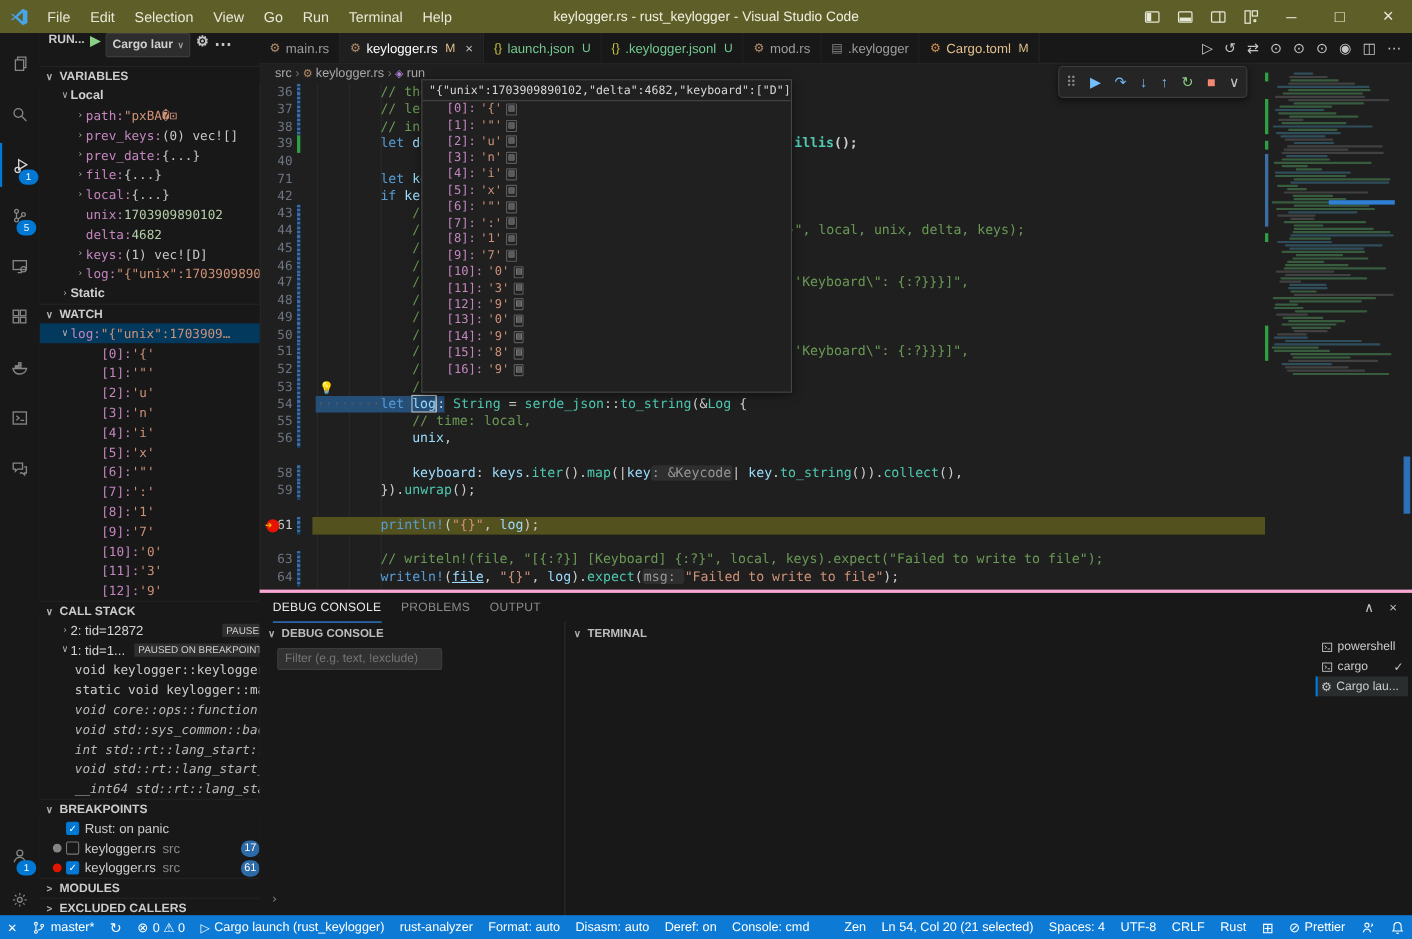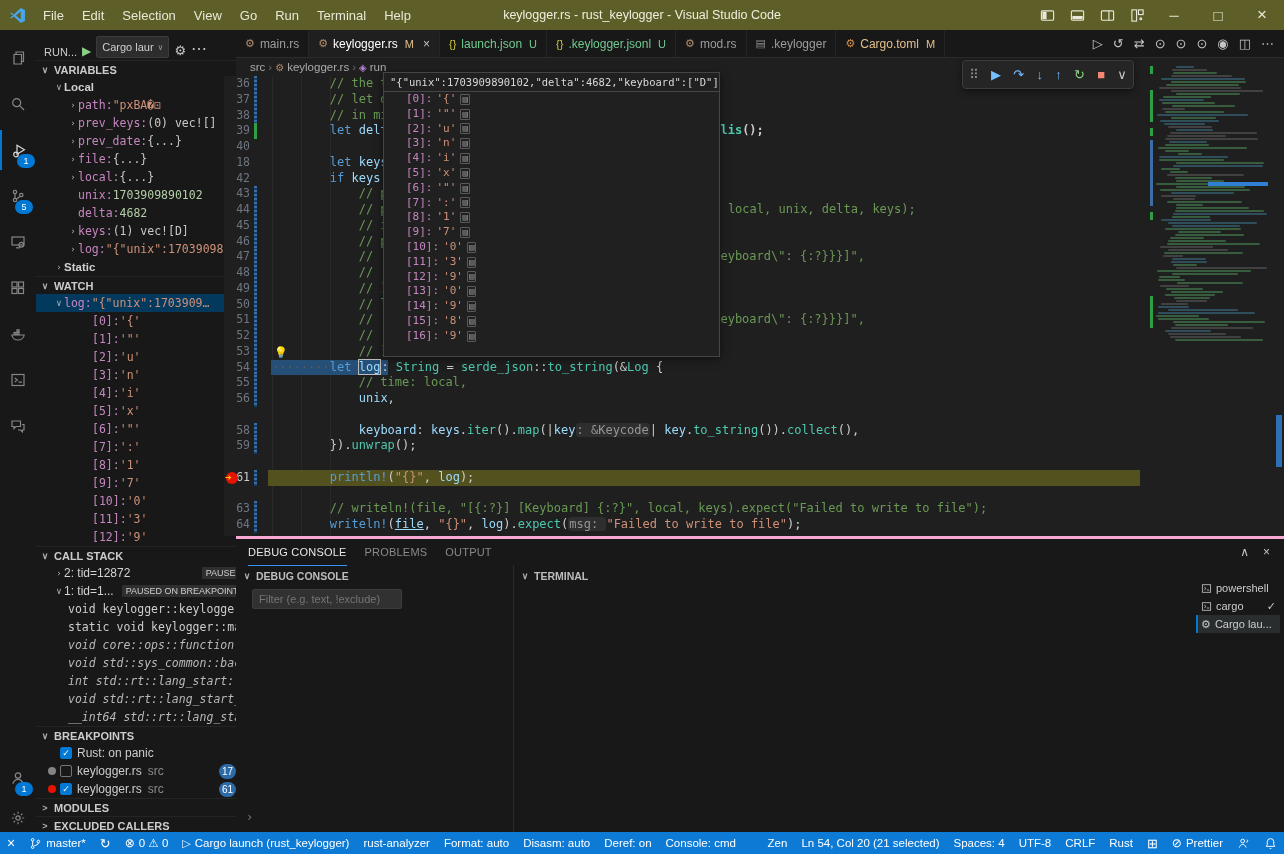--- a/index.html
+++ b/index.html
@@ -14,21 +14,21 @@
   #win-controls{position:absolute;right:0;top:0;height:30px;display:flex;align-items:center;}
   .wc{width:44px;height:30px;display:flex;align-items:center;justify-content:center;color:#e8e8d8;font-size:13px;}
   .layout-ic{width:30px;height:30px;display:flex;align-items:center;justify-content:center;color:#e8e8d8;}
   
   #activitybar{left:0;top:30px;width:36px;height:802px;background:#181818;border-right:1px solid #2b2b2b;}
   .act-item{position:absolute;left:0;width:36px;height:40px;display:flex;align-items:center;justify-content:center;color:#868686;}
   .act-item.active{color:#d7d7d7;border-left:2px solid #0078d4;}
   .act-badge{position:absolute;right:3px;bottom:2px;min-width:14px;height:14px;border-radius:8px;background:#0078d4;color:#fff;font-size:9px;display:flex;align-items:center;justify-content:center;padding:0 2px;}
   
   #sidebar{left:36px;top:30px;width:200px;height:802px;background:#181818;border-right:1px solid #2b2b2b;overflow:hidden;}
-  #sidebar-header{position:absolute;left:0;top:0;width:200px;height:28px;display:flex;align-items:flex-end;gap:5px;padding-left:8px;box-sizing:border-box;color:#bdbdbd;}
+  #sidebar-header{position:absolute;left:0;top:0;width:200px;height:28px;display:flex;align-items:flex-start;gap:5px;padding-left:8px;box-sizing:border-box;color:#bdbdbd;font-weight:bold;}
   #run-label{font-size:11px;color:#cccccc;}
   .dd{background:#2d2d2d;border:1px solid #3c3c3c;border-radius:2px;color:#cfcfcf;font-size:11px;padding:1px 5px;display:flex;align-items:center;gap:4px;height:18px;}
   .sec-h{position:absolute;left:0;width:200px;height:18px;display:flex;align-items:center;gap:4px;padding-left:4px;box-sizing:border-box;font-size:11px;font-weight:bold;color:#cccccc;border-top:1px solid #242424;background:#181818;}
   .chev{color:#b0b0b0;font-size:9px;width:10px;display:inline-block;text-align:center;}
   .trow{position:absolute;left:0;width:200px;height:18px;display:flex;align-items:center;font-family:"DejaVu Sans Mono",monospace;font-size:11.5px;color:#cccccc;white-space:nowrap;overflow:hidden;}
   .trow .nm{color:#c586c0;}
   .trow .str{color:#ce9178;}
   .trow .num{color:#b5cea8;}
   .trow .pln{color:#c8c8c8;}
   .trow.selrow{background:#04395e;}
@@ -43,21 +43,21 @@
   .tab{display:flex;align-items:center;gap:5px;padding:0 9px;font-size:12px;color:#9d9d9d;background:#181818;border-right:1px solid #252526;white-space:nowrap;}
   .tab.active{background:#1f1f1f;color:#ffffff;}
   .tab .mark{font-size:11px;margin-left:2px;}
   .mark.mod,.lab.mod{color:#e2c08d;}
   .mark.unt,.lab.unt{color:#73c991;}
   .tab .close{margin-left:4px;color:#c5c5c5;font-size:12px;}
   #editor-actions{margin-left:auto;display:flex;align-items:center;gap:10px;padding-right:10px;color:#c5c5c5;font-size:13px;}
   
   #breadcrumb{left:236px;top:58px;width:914px;height:18px;background:#1f1f1f;display:flex;align-items:center;font-size:11.5px;color:#a9a9a9;padding-left:14px;box-sizing:border-box;gap:3px;}
   
-  #code{left:224px;top:76px;width:916px;height:460px;background:#1f1f1f;overflow:hidden;}
+  #code{left:240px;top:76px;width:916px;height:460px;background:#1f1f1f;overflow:hidden;}
   .guide{position:absolute;top:0;bottom:0;width:1px;background:#2a2a2a;}
   .cline{position:absolute;left:0;width:916px;height:15.75px;font-family:"DejaVu Sans Mono",monospace;font-size:12px;line-height:15.75px;white-space:pre;}
   .cline .num{position:absolute;left:0;width:26px;text-align:right;color:#6e7681;font-size:11.5px;}
   .cline.cur .num{color:#cccccc;}
   .gutbar{position:absolute;left:30px;top:0;bottom:0;width:3px;}
   .gut-add{background:#2ea043;}
   .gut-mod{background:repeating-linear-gradient(180deg,#3a6ea5 0 2px,#16416b 2px 4px);}
   .curline{position:absolute;left:44px;right:0;top:0;bottom:0;background:#53511e;}
   .selrect{position:absolute;left:47px;width:117px;top:0;bottom:0;background:#264f78;}
   .seg{position:absolute;top:0;}
@@ -539,21 +539,21 @@
 
   <div class="abs" id="code">
       <div class="guide" style="left: 48px;"></div>
       <div class="guide" style="left: 77px;"></div>
       <div class="guide" style="left: 106px;"></div>
       <div class="cline" style="top: 0px;"><span class="num">36</span><div class="gutbar gut-mod"></div><span class="seg" style="left: 48px;"><span class="cmt">        // the t</span></span></div>
       <div class="cline" style="top: 15.75px;"><span class="num">37</span><div class="gutbar gut-mod"></div><span class="seg" style="left: 48px;"><span class="cmt">        // let d</span></span></div>
       <div class="cline" style="top: 31.5px;"><span class="num">38</span><div class="gutbar gut-mod"></div><span class="seg" style="left: 48px;"><span class="cmt">        // in mi</span></span></div>
       <div class="cline" style="top: 47.25px;"><span class="num">39</span><div class="gutbar gut-add"></div><span class="seg" style="left: 48px;"><span class="pln">        </span><span class="kw">let </span><span class="var">delt</span></span><span class="seg" style="left: 482px; font-weight: bold;"><span class="fn">illis</span><span class="pln">();</span></span></div>
       <div class="cline" style="top: 63px;"><span class="num">40</span><span class="seg" style="left: 48px;"></span></div>
-      <div class="cline" style="top: 78.75px;"><span class="num">18</span><span class="seg" style="left: 48px;"><span class="pln">        </span><span class="kw">let </span><span class="var">keys</span></span></div>
+      <div class="cline" style="top: 78.75px;"><span class="num">71</span><span class="seg" style="left: 48px;"><span class="pln">        </span><span class="kw">let </span><span class="var">keys</span></span></div>
       <div class="cline" style="top: 94.5px;"><span class="num">42</span><span class="seg" style="left: 48px;"><span class="pln">        </span><span class="kw">if </span><span class="var">keys</span></span></div>
       <div class="cline" style="top: 110.25px;"><span class="num">43</span><div class="gutbar gut-mod"></div><span class="seg" style="left: 48px;"><span class="cmt">            // p</span></span></div>
       <div class="cline" style="top: 126px;"><span class="num">44</span><div class="gutbar gut-mod"></div><span class="seg" style="left: 48px;"><span class="cmt">            // p</span></span><span class="seg" style="left: 475px;"><span class="cmt">}", local, unix, delta, keys);</span></span></div>
       <div class="cline" style="top: 141.75px;"><span class="num">45</span><div class="gutbar gut-mod"></div><span class="seg" style="left: 48px;"><span class="cmt">            // i</span></span></div>
       <div class="cline" style="top: 157.5px;"><span class="num">46</span><div class="gutbar gut-mod"></div><span class="seg" style="left: 48px;"><span class="cmt">            // p</span></span></div>
       <div class="cline" style="top: 173.25px;"><span class="num">47</span><div class="gutbar gut-mod"></div><span class="seg" style="left: 48px;"><span class="cmt">            //</span></span><span class="seg" style="left: 482px;"><span class="cmt">'Keyboard\": {:?}}}]",</span></span></div>
       <div class="cline" style="top: 189px;"><span class="num">48</span><div class="gutbar gut-mod"></div><span class="seg" style="left: 48px;"><span class="cmt">            //</span></span></div>
       <div class="cline" style="top: 204.75px;"><span class="num">49</span><div class="gutbar gut-mod"></div><span class="seg" style="left: 48px;"><span class="cmt">            // )</span></span></div>
       <div class="cline" style="top: 220.5px;"><span class="num">50</span><div class="gutbar gut-mod"></div><span class="seg" style="left: 48px;"><span class="cmt">            // l</span></span></div>
       <div class="cline" style="top: 236.25px;"><span class="num">51</span><div class="gutbar gut-mod"></div><span class="seg" style="left: 48px;"><span class="cmt">            //</span></span><span class="seg" style="left: 482px;"><span class="cmt">'Keyboard\": {:?}}}]",</span></span></div>

